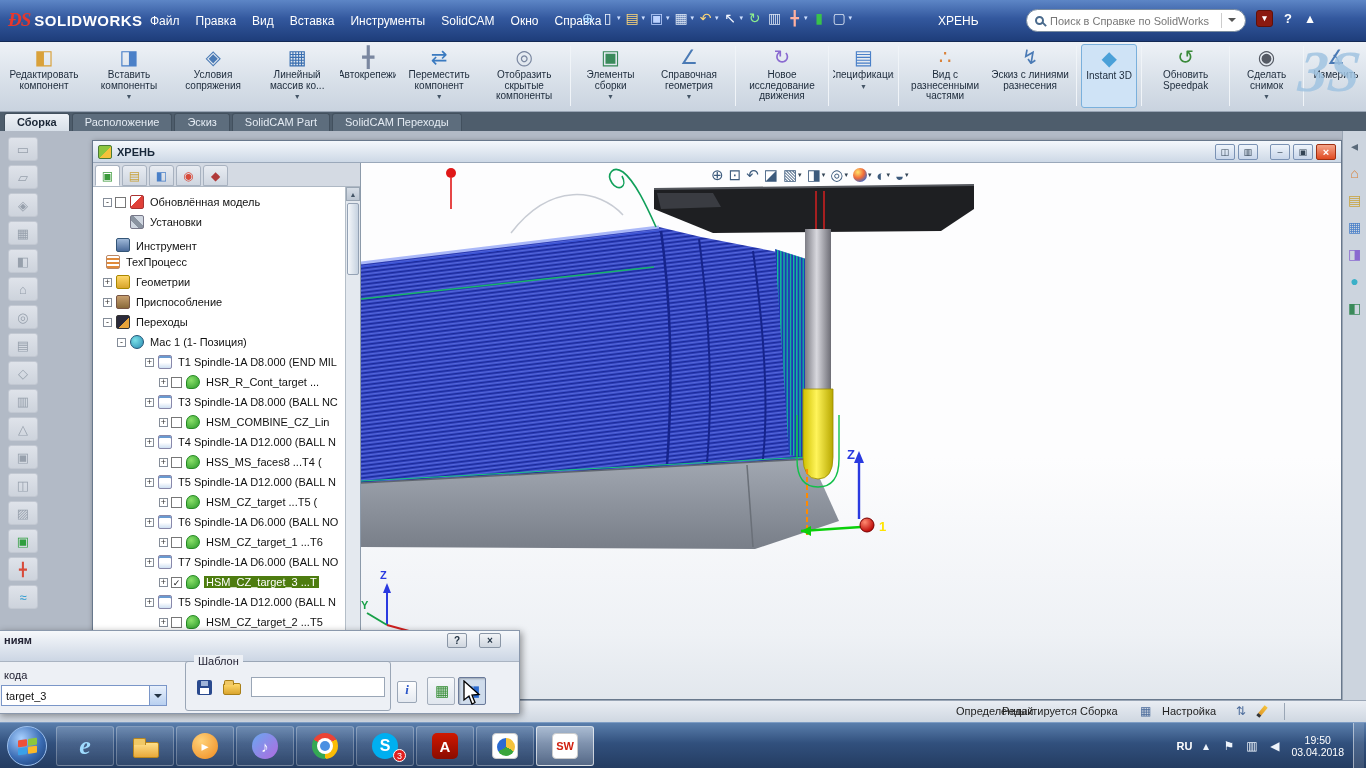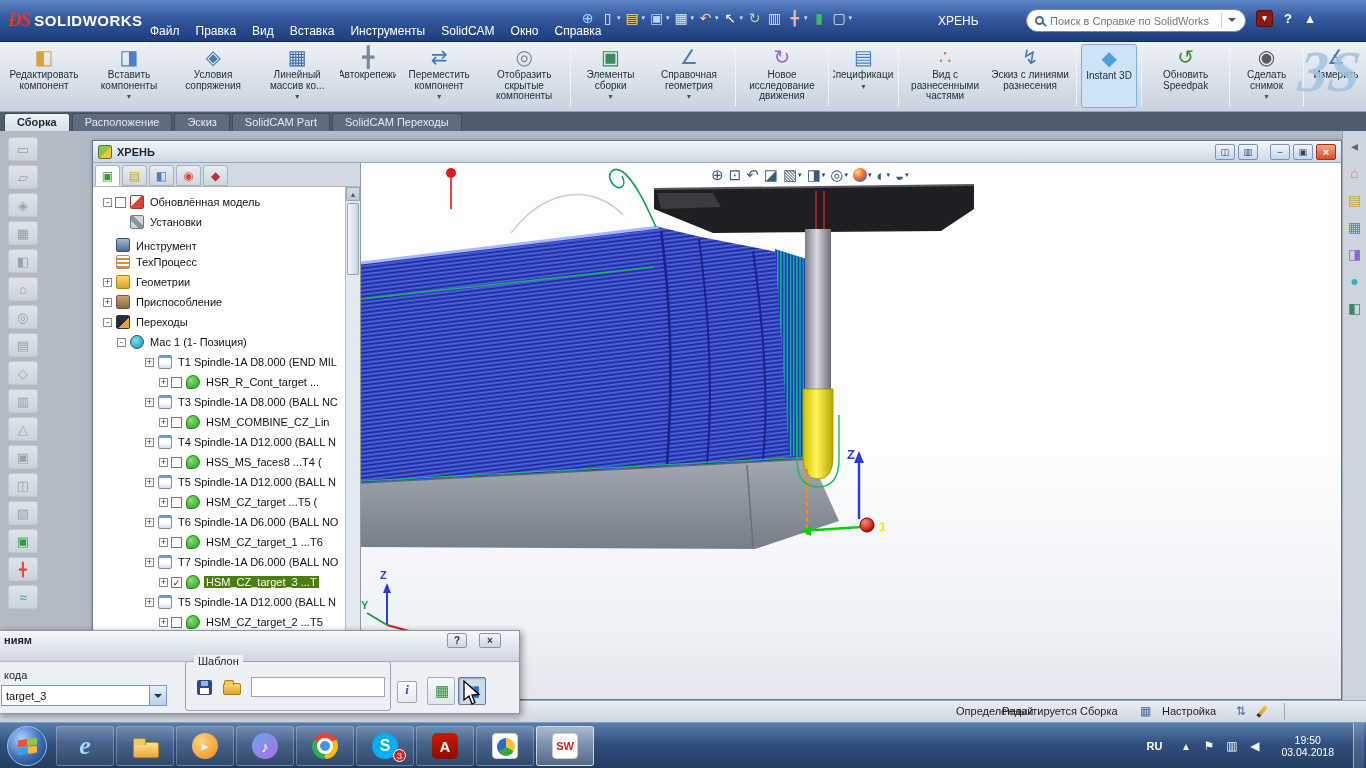--- a/index.html
+++ b/index.html
@@ -5,21 +5,21 @@
   *{box-sizing:border-box;margin:0;padding:0}
   html,body{width:1366px;height:768px;overflow:hidden}
   #root{position:relative;width:1366px;height:768px;font-family:"Liberation Sans",sans-serif;background:#b2bac6;overflow:hidden}
 
   
   #menubar{position:absolute;left:0;top:0;width:1366px;height:42px;z-index:20;
     background:linear-gradient(180deg,#5d86c6 0%,#33589e 45%,#1e3d7a 100%);border-bottom:1px solid #142a55}
   #logo{position:absolute;left:8px;top:9px;display:flex;align-items:center}
   .dsmark{color:#e8372b;font:italic bold 19px "Liberation Serif",serif;letter-spacing:-1px}
   #brandname{color:#fff;font-weight:bold;font-size:15px;letter-spacing:.5px;margin-left:4px}
-  #menus{position:absolute;left:142px;top:0;height:42px;display:flex;align-items:flex-end}
+  #menus{position:absolute;left:142px;top:0;height:42px;display:flex;align-items:center}
   .mb-item{padding:4px 8px;color:#fff;font-size:12px;cursor:default}
   #qicons{position:absolute;left:578px;top:7px;display:flex;gap:1px}
   .qbtn{display:flex;align-items:center;padding:2px 1px;border-radius:2px}
   .qg{width:17px;text-align:center;font-size:14px;line-height:18px}
   .qa{font-size:7px;color:#cfe0ff;margin-left:1px}
   #mb-title{position:absolute;left:938px;top:14px;color:#fff;font-size:12px}
   #searchbox{position:absolute;left:1026px;top:9px;width:220px;height:23px;background:#fff;border:1px solid #7a8ca0;
     border-radius:12px;display:flex;align-items:center;font-size:11px;color:#777;padding:0 2px}
   .mag{width:9px;height:9px;border:2px solid #4a6a8c;border-radius:50%;position:relative;margin:0 6px;flex:none}
   .mag::after{content:"";position:absolute;width:6px;height:2px;background:#4a6a8c;transform:rotate(45deg);right:-5px;bottom:-2px}
@@ -182,21 +182,21 @@
   .chr-ring{position:absolute;left:5px;top:5px;width:16px;height:16px;background:#fff;border-radius:50%}
   .chr-core{position:absolute;left:8px;top:8px;width:10px;height:10px;background:#4a90e2;border-radius:50%}
   .icn-skype{background:#00aff0;border-radius:50%;color:#fff;font-weight:bold;font-size:16px}
   .icn-adobe-reader{background:linear-gradient(#d01800,#8a0c00);border-radius:5px;color:#fff;font-weight:bold;font-size:15px}
   .icn-solidcam{background:#fff;border-radius:4px;border:1px solid #ccc}
   .sc-str{position:absolute;left:4px;top:4px;width:18px;height:18px;border-radius:50%;
     background:conic-gradient(#f5c23a 0 33%,#3aa53a 33% 66%,#2a6ad0 66% 100%)}
   .icn-solidworks{background:#fff;border-radius:4px;color:#d02010;font-weight:bold;font-size:11px;border:1px solid #ccc}
   .tb-badge{position:absolute;right:7px;bottom:3px;background:#e02020;color:#fff;border-radius:50%;width:13px;height:13px;
     font-size:9px;line-height:13px;text-align:center;border:1px solid #fff}
-  #tray{position:absolute;right:2px;top:0;height:46px;display:flex;align-items:center;gap:16px;color:#fff}
+  #tray{position:absolute;right:2px;top:0;height:46px;display:flex;align-items:center;gap:6px;color:#fff}
   #lang{font-size:11px;font-weight:bold}
   .tricn{font-size:12px;color:#eef4fb;width:15px;text-align:center}
   #clock{display:flex;flex-direction:column;align-items:center;font-size:10.5px;line-height:12px;margin:0 3px}
   #deskstrip{width:11px;height:46px;border-left:1px solid rgba(255,255,255,.5);background:rgba(255,255,255,.12)}
 
   #cursorwrap{position:absolute;left:462px;top:680px;z-index:50;pointer-events:none}
 </style>
 </head>
 <body>
 
@@ -468,21 +468,21 @@
             <div class="trow" style="padding-left: 24px;">
               <span class="texp hid">+</span>
               <span class="ti ti-wrench"></span>
               <span class="tlab">Установки</span>
             </div>
             <div class="trow" style="padding-left: 10px; align-items: flex-end;">
               <span class="texp hid">+</span>
               <span class="ti ti-tools"></span>
               <span class="tlab">Инструмент</span>
             </div>
-            <div class="trow" style="padding-left: 10px;">
+            <div class="trow" style="">
               <span class="texp hid">+</span>
               <span class="ti ti-process"></span>
               <span class="tlab">ТехПроцесс</span>
             </div>
             <div class="trow" style="padding-left: 10px;">
               <span class="texp">+</span>
               <span class="ti ti-geom"></span>
               <span class="tlab">Геометрии</span>
             </div>
             <div class="trow" style="padding-left: 10px;">

